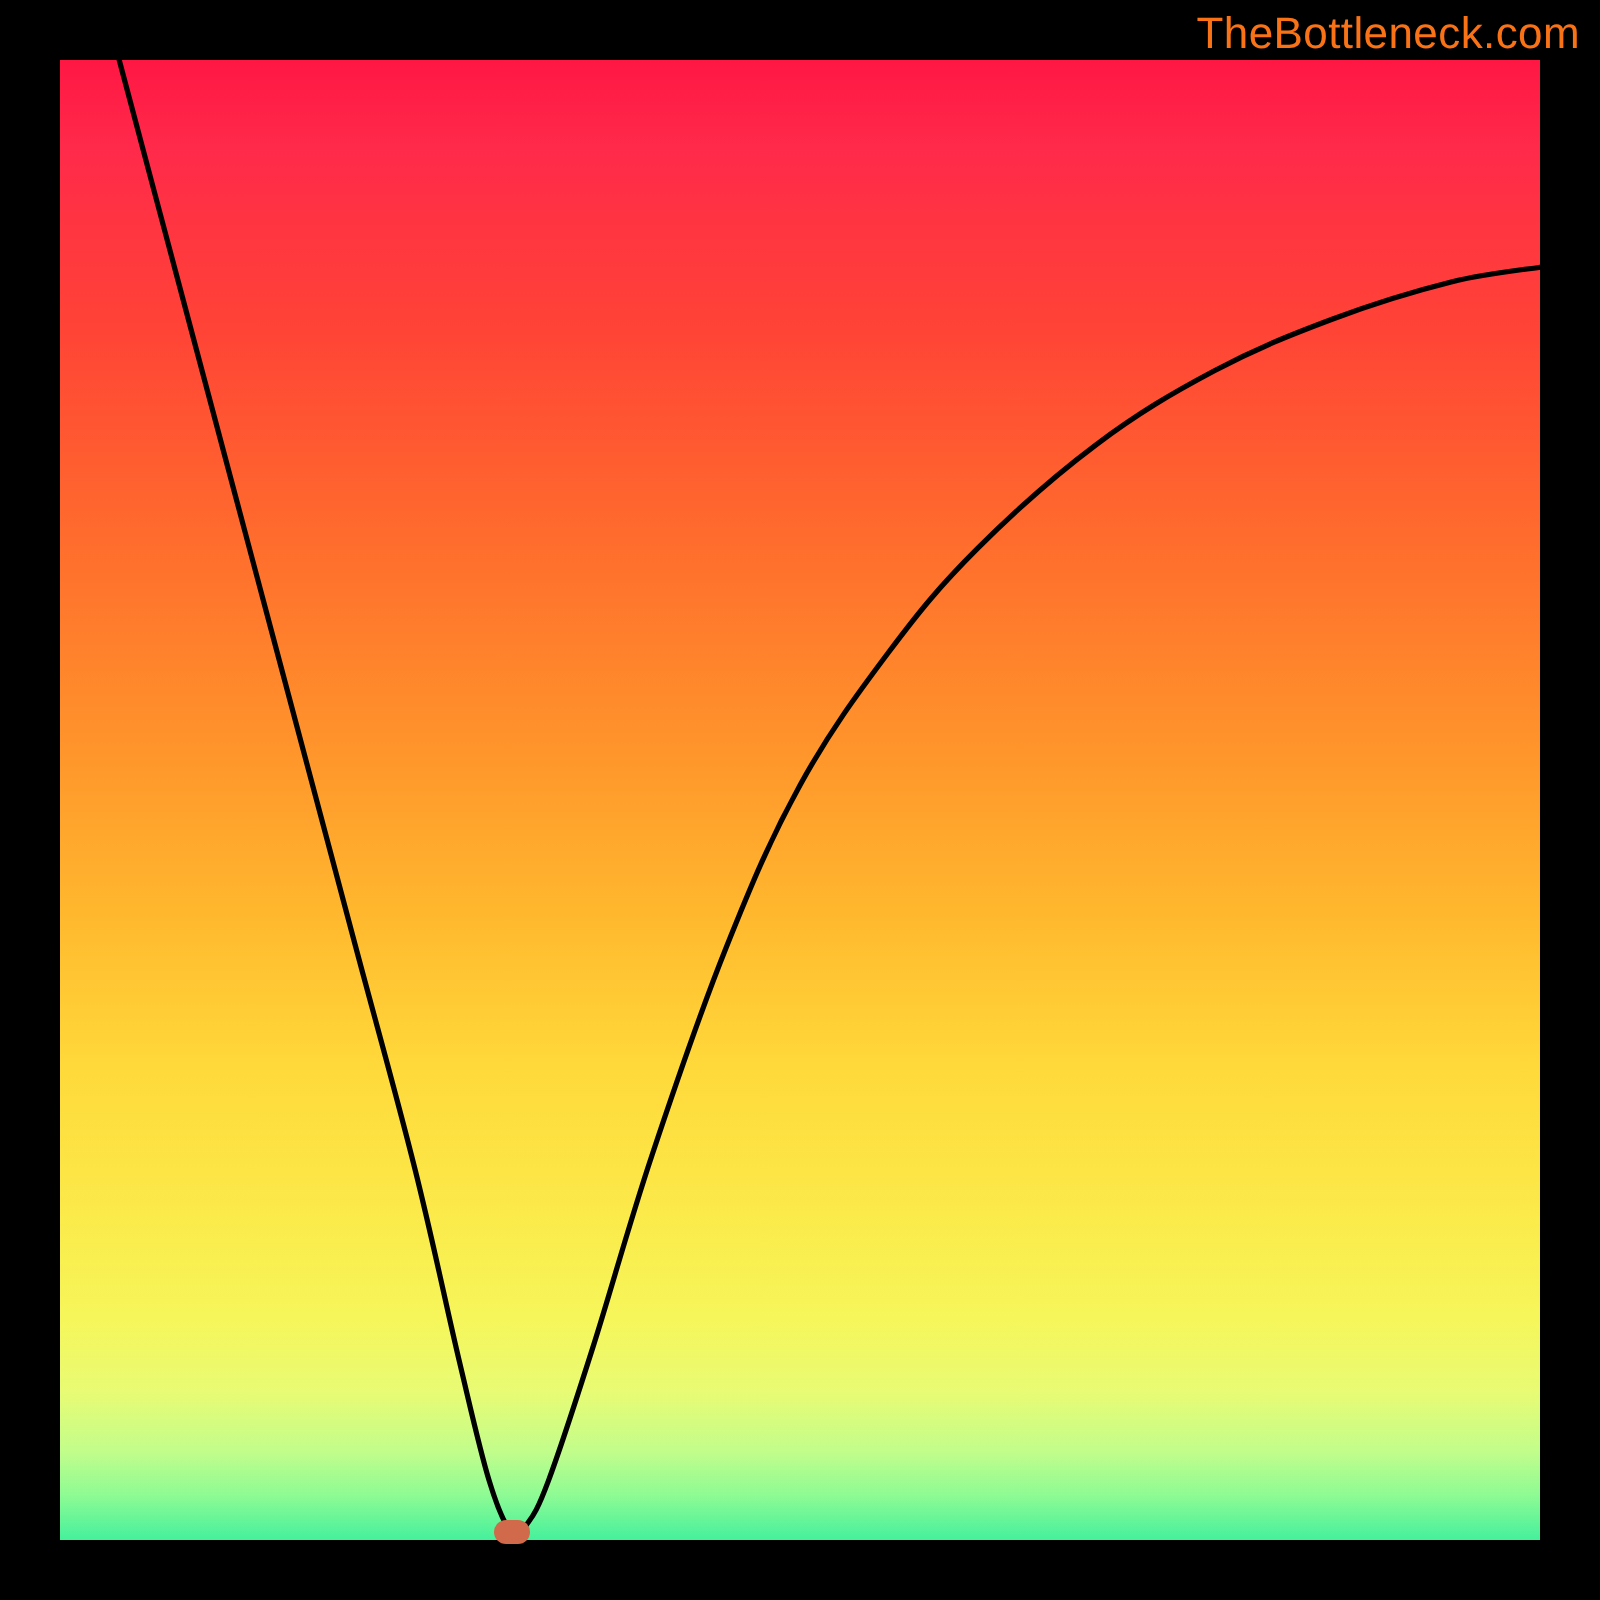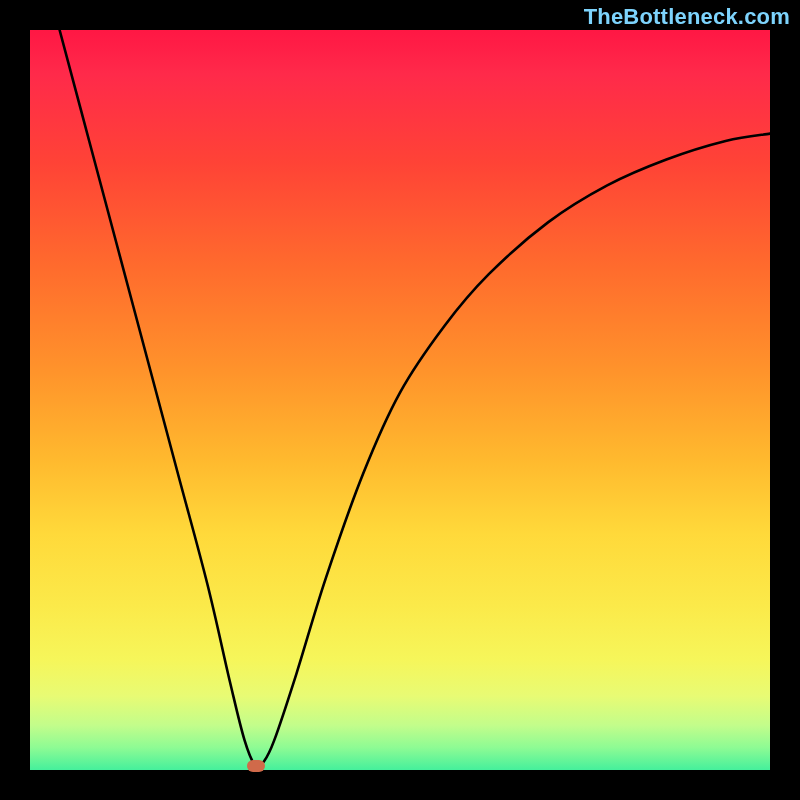--- a/index.html
+++ b/index.html
@@ -37,23 +37,23 @@
       #e8fb74 90%,
       #c2fd8b 94%,
       #8dfb94 97%,
       #45f09c 100%
     );
   }
   .watermark {
     position: absolute;
     top: 4px;
     right: 10px;
-    color: #7dd3fc;
+    color: #f97316;
     font-size: 22px;
-    font-weight: 700;
+    font-weight: 400;
     letter-spacing: 0.2px;
     user-select: none;
   }
   svg.curve {
     position: absolute;
     left: 0;
     top: 0;
     width: 740px;
     height: 740px;
     overflow: visible;

